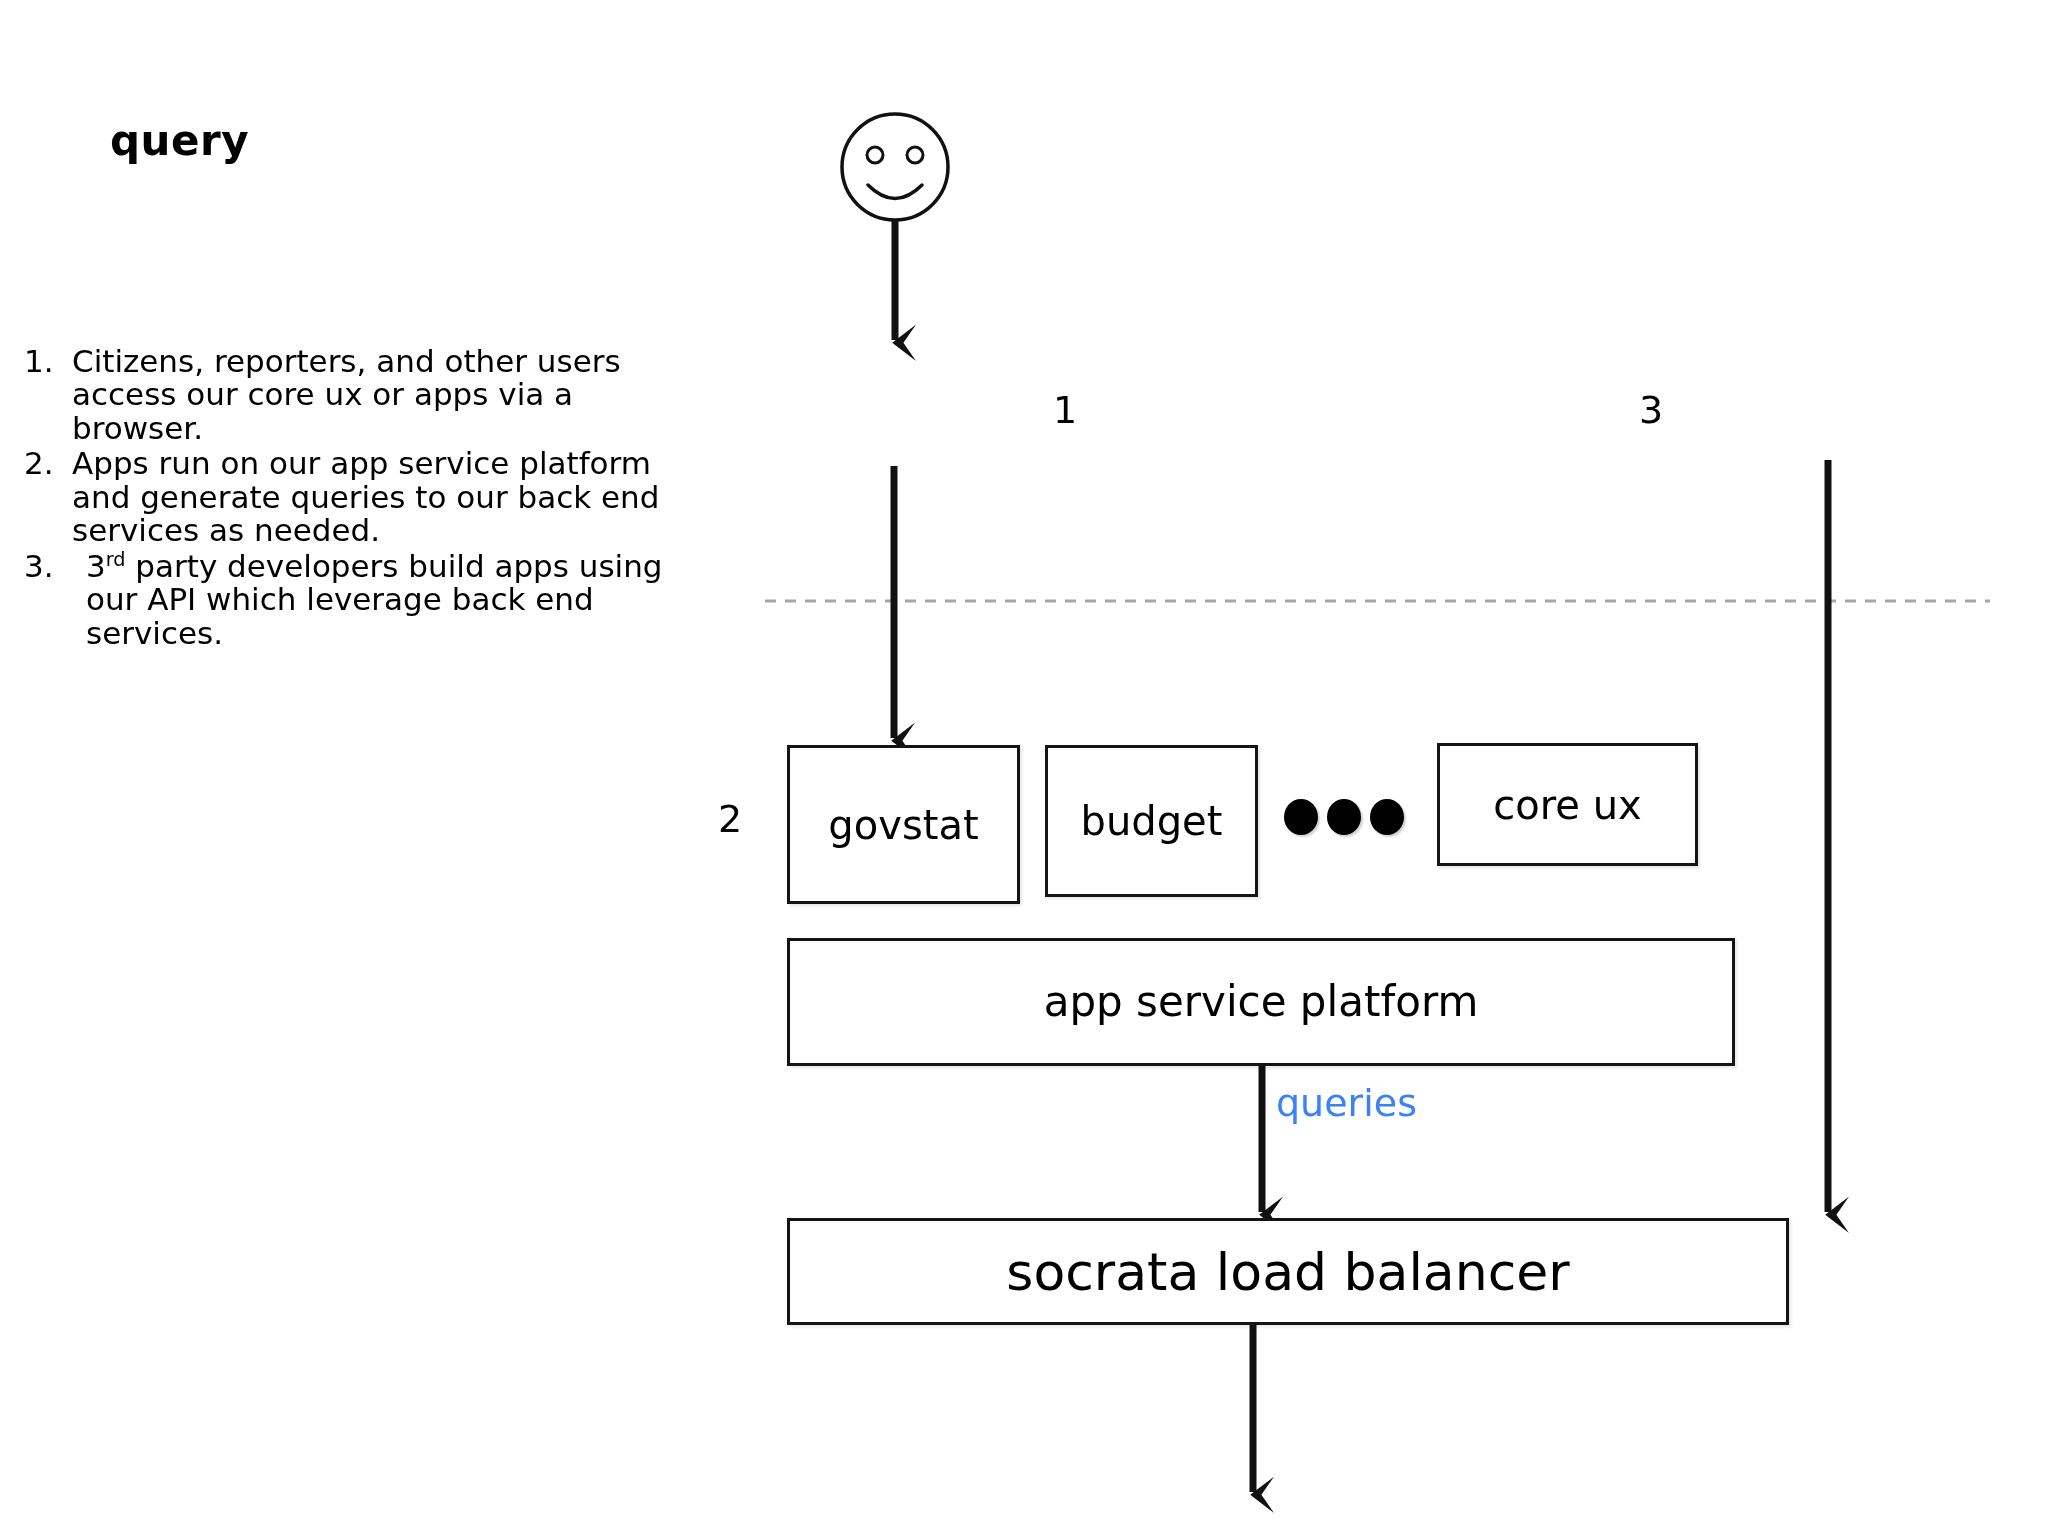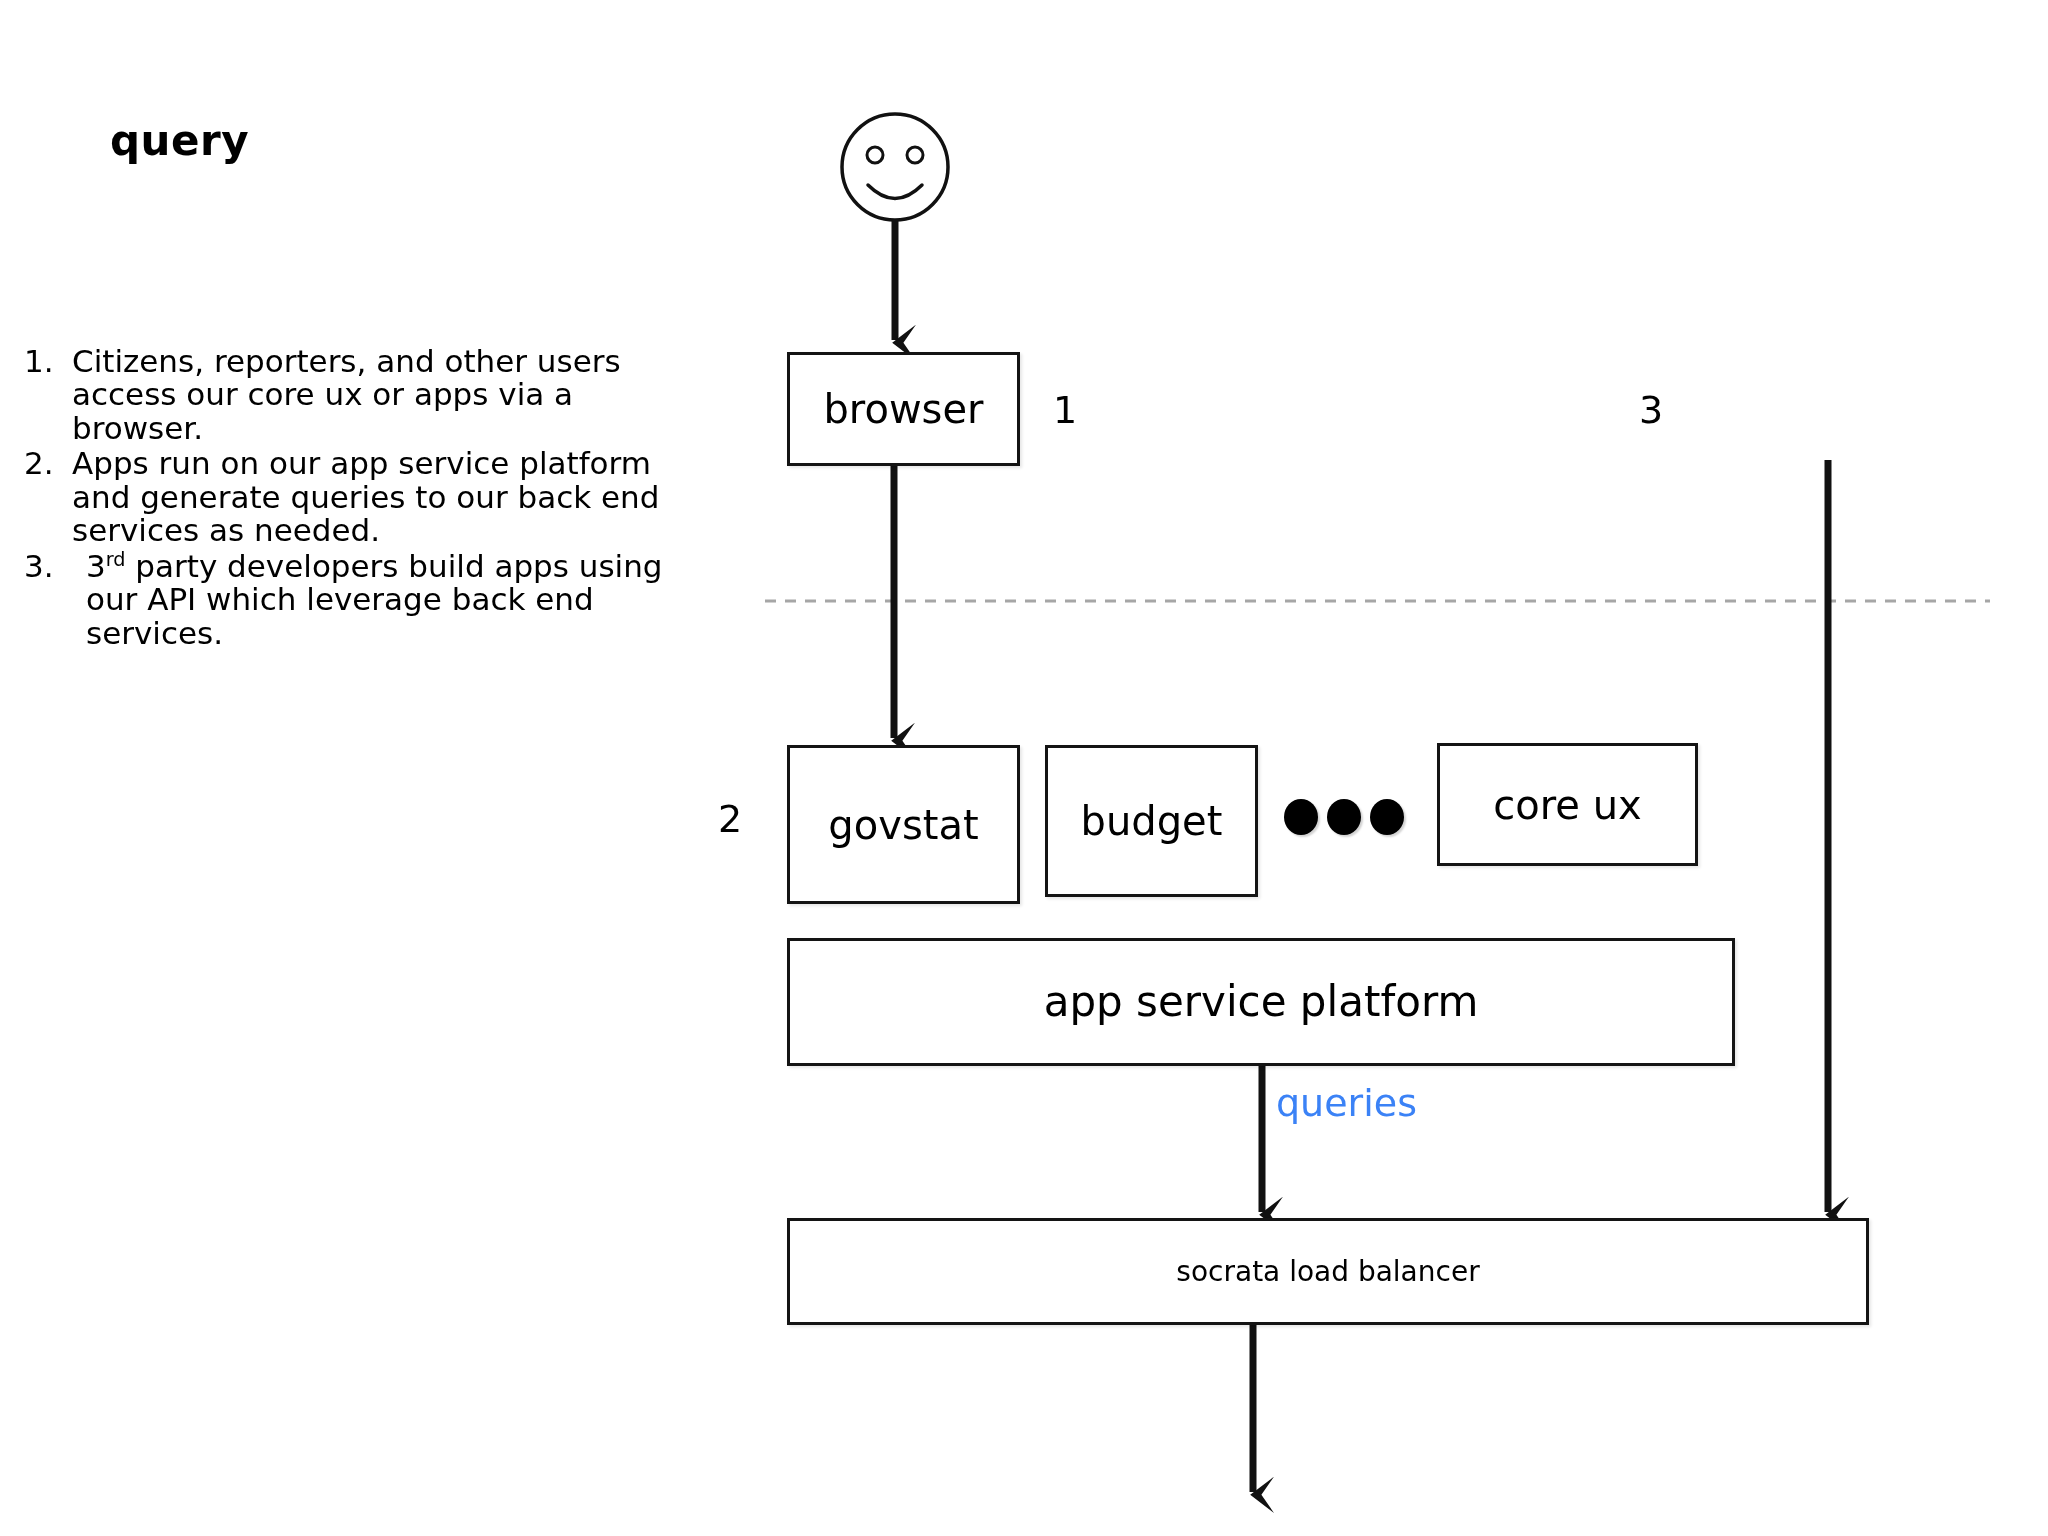--- a/index.html
+++ b/index.html
@@ -80,21 +80,21 @@
     color: #000000;
     box-shadow: 2px 2px 3px rgba(0,0,0,0.10);
   }
 
   #node-browser   { left: 787px;  top: 352px;  width: 233px; height: 114px; }
   #node-api-app   { left: 1697px; top: 355px;  width: 229px; height: 105px; }
   #node-govstat   { left: 787px;  top: 745px;  width: 233px; height: 159px; }
   #node-budget    { left: 1045px; top: 745px;  width: 213px; height: 152px; }
   #node-core-ux   { left: 1437px; top: 743px;  width: 261px; height: 123px; }
   #node-app-service-platform { left: 787px; top: 890px; width: 948px; height: 128px; font-size: 42px; margin-top: 48px; }
-  #node-socrata-load-balancer { left: 787px; top: 1218px; width: 1082px; height: 107px; font-size: 28px; }
+  #node-socrata-load-balancer { left: 787px; top: 1218px; width: 1002px; height: 107px; font-size: 52px; }
 
   .callout-number {
     position: absolute;
     font-size: 38px;
     line-height: 1;
     color: #000000;
   }
   #callout-1 { left: 1053px; top: 391px; }
   #callout-2 { left: 718px;  top: 800px; }
   #callout-3 { left: 1639px; top: 391px; }
@@ -180,23 +180,20 @@
 
     <line x1="894" y1="466" x2="894" y2="738" stroke="#111111" stroke-width="7" marker-end="url(#arrowhead)"></line>
 
     <line x1="1828" y1="460" x2="1828" y2="1212" stroke="#111111" stroke-width="7" marker-end="url(#arrowhead)"></line>
 
     <line x1="1262" y1="1018" x2="1262" y2="1212" stroke="#111111" stroke-width="7" marker-end="url(#arrowhead)"></line>
 
     <line x1="1253" y1="1325" x2="1253" y2="1492" stroke="#111111" stroke-width="7" marker-end="url(#arrowhead)"></line>
   </svg>
 
-  <div class="node-box" id="node-browser">
-    <span>browser</span>
-  </div>
 
 
   <div class="node-box" id="node-govstat">
     <span>govstat</span>
   </div>
 
   <div class="node-box" id="node-budget">
     <span>budget</span>
   </div>
 

